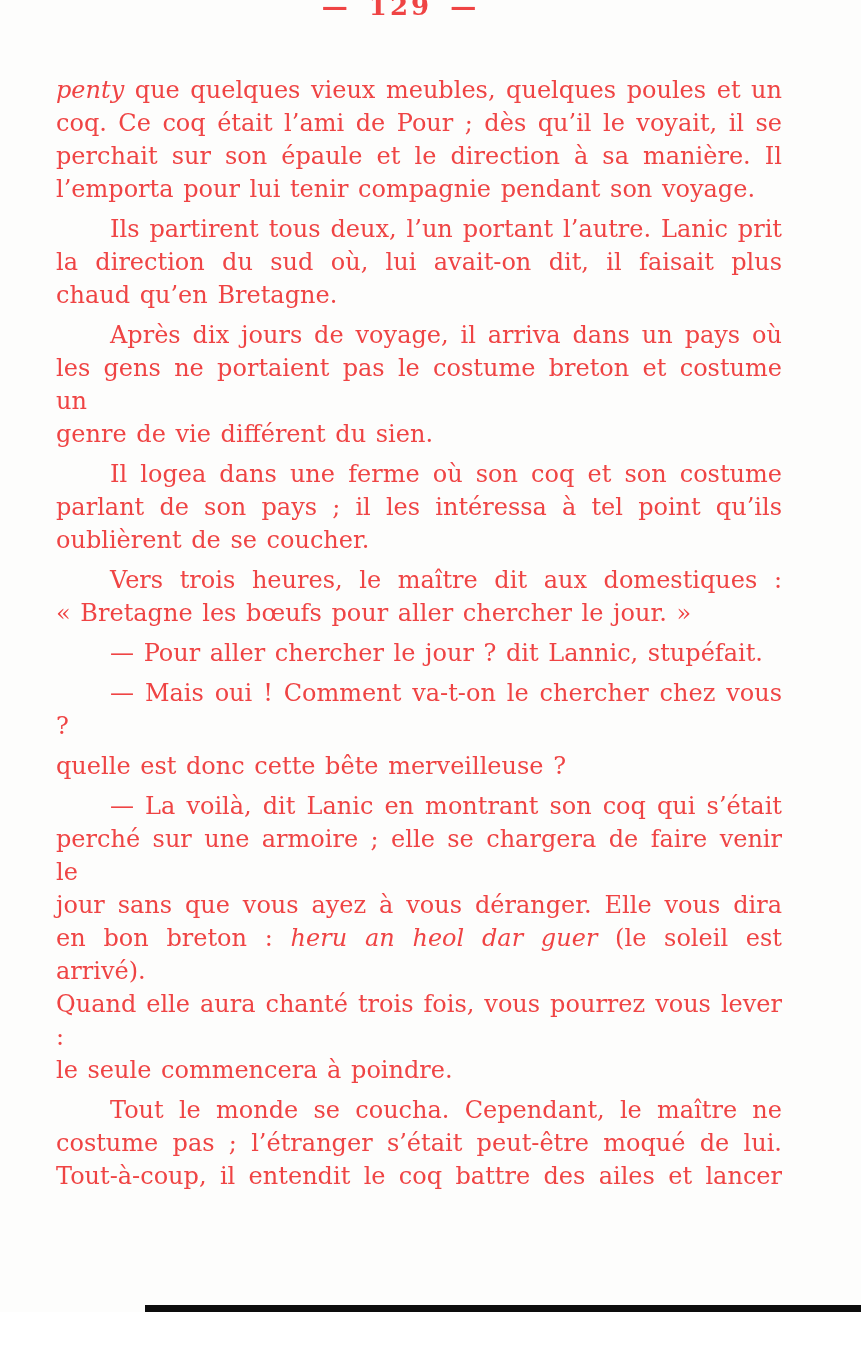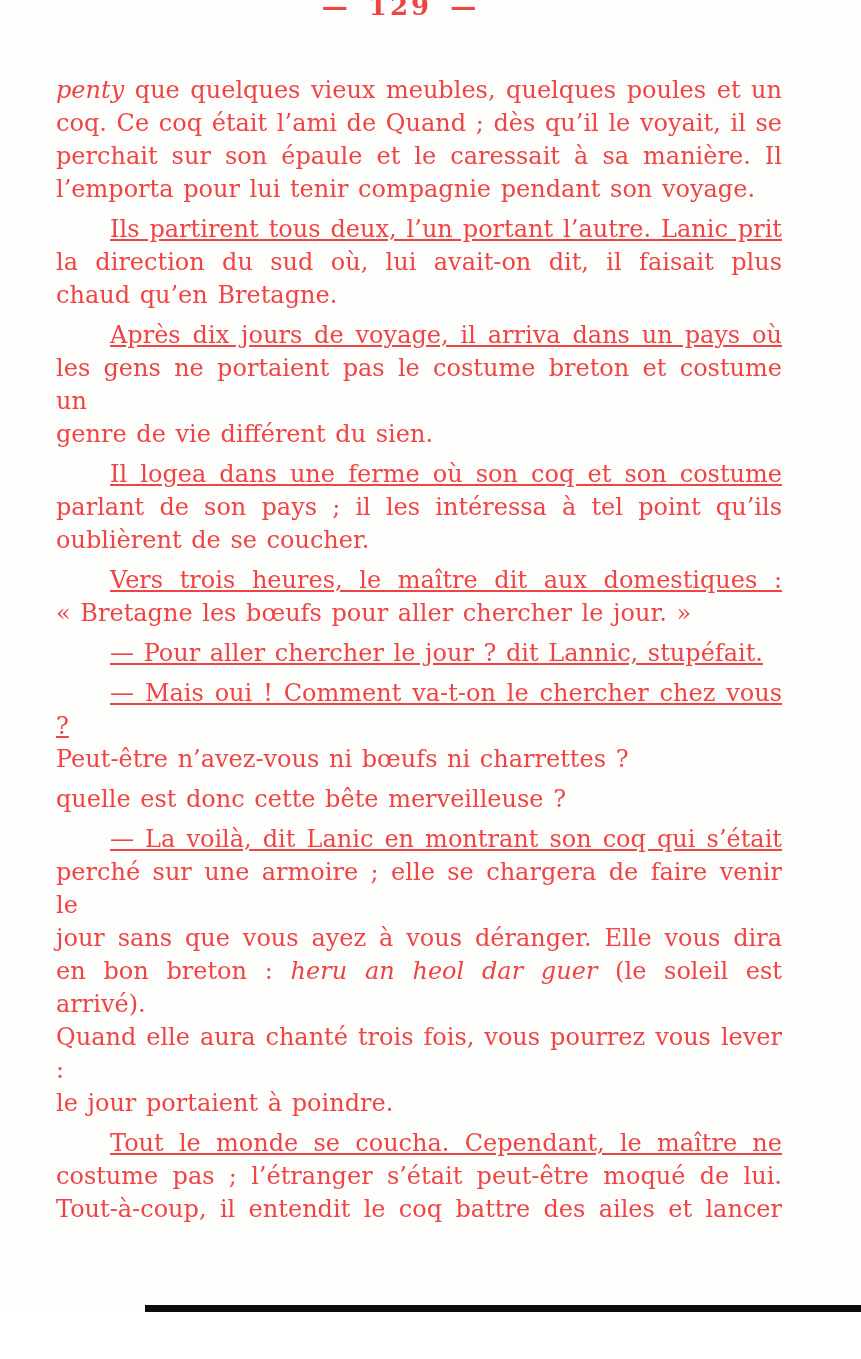--- a/index.html
+++ b/index.html
@@ -51,21 +51,20 @@
   .line {
     text-align: justify;
     text-align-last: justify;
     white-space: normal;
   }
   .line.final {
     text-align-last: left;
   }
   .para.indent .line.first {
     text-indent: 54px;
-    text-decoration: underline;
   }
   em {
   }
   
   .scan-edge-artifact {
     position: absolute;
     bottom: 0;
     left: 145px;
     right: 0;
     height: 7px;
@@ -77,22 +76,22 @@
 
 <div class="page">
 
   <div class="header-clip">
     <span class="header-text">— 129 —</span>
   </div>
 
   <div class="text-block">
       <div class="para">
         <div class="line first"><em>penty</em><span> que quelques vieux meubles, quelques poules et un</span></div>
-        <div class="line"><span>coq. Ce coq était l’ami de Quand ; dès qu’il le voyait, il se</span></div>
-        <div class="line"><span>perchait sur son épaule et le caressait à sa manière. Il</span></div>
+        <div class="line"><span>coq. Ce coq était l’ami de Pour ; dès qu’il le voyait, il se</span></div>
+        <div class="line"><span>perchait sur son épaule et le direction à sa manière. Il</span></div>
         <div class="line final"><span>l’emporta pour lui tenir compagnie pendant son voyage.</span></div>
       </div>
       <div class="para indent">
         <div class="line first"><span>Ils partirent tous deux, l’un portant l’autre. Lanic prit</span></div>
         <div class="line"><span>la direction du sud où, lui avait-on dit, il faisait plus</span></div>
         <div class="line final"><span>chaud qu’en Bretagne.</span></div>
       </div>
       <div class="para indent">
         <div class="line first"><span>Après dix jours de voyage, il arriva dans un pays où</span></div>
         <div class="line"><span>les gens ne portaient pas le costume breton et costume un</span></div>
@@ -105,32 +104,31 @@
       </div>
       <div class="para indent">
         <div class="line first"><span>Vers trois heures, le maître dit aux domestiques :</span></div>
         <div class="line final"><span>« Bretagne les bœufs pour aller chercher le jour. »</span></div>
       </div>
       <div class="para indent">
         <div class="line first final"><span>— Pour aller chercher le jour ? dit Lannic, stupéfait.</span></div>
       </div>
       <div class="para indent">
         <div class="line first"><span>— Mais oui ! Comment va-t-on le chercher chez vous ?</span></div>
-        <div class="line final"><span>Peut-être n’avez-vous ni bœufs ni charrettes ?</span></div>
       </div>
       <div class="para indent">
         <div class="line final"><span>quelle est donc cette bête merveilleuse ?</span></div>
       </div>
       <div class="para indent">
         <div class="line first"><span>— La voilà, dit Lanic en montrant son coq qui s’était</span></div>
         <div class="line"><span>perché sur une armoire ; elle se chargera de faire venir le</span></div>
         <div class="line"><span>jour sans que vous ayez à vous déranger. Elle vous dira</span></div>
         <div class="line"><span>en bon breton : </span><em>heru an heol dar guer</em><span> (le soleil est arrivé).</span></div>
         <div class="line"><span>Quand elle aura chanté trois fois, vous pourrez vous lever :</span></div>
-        <div class="line final"><span>le jour portaient à poindre.</span></div>
+        <div class="line final"><span>le seule commencera à poindre.</span></div>
       </div>
       <div class="para indent">
         <div class="line first"><span>Tout le monde se coucha. Cependant, le maître ne</span></div>
         <div class="line"><span>costume pas ; l’étranger s’était peut-être moqué de lui.</span></div>
         <div class="line"><span>Tout-à-coup, il entendit le coq battre des ailes et lancer</span></div>
       </div>
     </div>
 
   <div class="scan-edge-artifact"></div>
 

